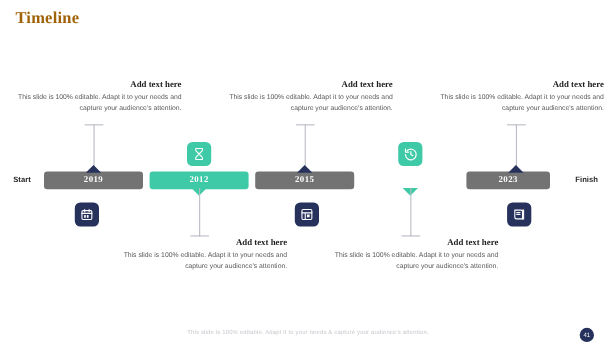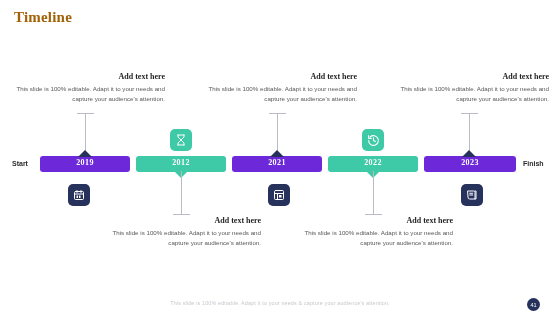--- a/index.html
+++ b/index.html
@@ -48,21 +48,21 @@
     left: 0;
     right: 0;
     top: 2px;
     text-align: center;
     font-family: "Liberation Serif", serif;
     font-weight: bold;
     font-size: 8px;
     letter-spacing: 0.4px;
     color: #ffffff;
   }
-  .seg-navy { background: #6d28d9; }
+  .seg-navy { background: #737373; }
   .seg-teal { background: #3ec9a7; }
 
   
   .edge-label {
     position: absolute;
     font-size: 7px;
     font-weight: bold;
     color: #2a2a2a;
     top: 160px;
   }
@@ -174,26 +174,23 @@
 <div class="edge-label" id="label-finish">Finish</div>
 
 <div id="timeline-bar">
   <div class="segment seg-navy" style="left:0px;width:90px;">
     <div class="segment-label">2019</div>
   </div>
   <div class="segment seg-teal" style="left:96px;width:90px;">
     <div class="segment-label">2012</div>
   </div>
   <div class="segment seg-navy" style="left:192px;width:90px;">
-    <div class="segment-label">2021</div>
-  </div>
-  <div class="segment seg-teal" style="left:288px;width:90px;">
-    <div class="segment-label">2022</div>
-  </div>
-  <div class="segment seg-navy" style="left:384px;width:92px;">
+    <div class="segment-label">2015</div>
+  </div>
+  <div class="segment seg-navy" style="left:384px;width:76px;">
     <div class="segment-label">2023</div>
   </div>
 </div>
 
 <div class="connector" style="left:85px;top:113px;height:44px;">
   <div class="conn-cap" style="top:0;"></div>
   <div class="conn-line"></div>
   <div class="conn-tri tri-up-navy"></div>
 </div>
 <div class="connector" style="left:277px;top:113px;height:44px;">

